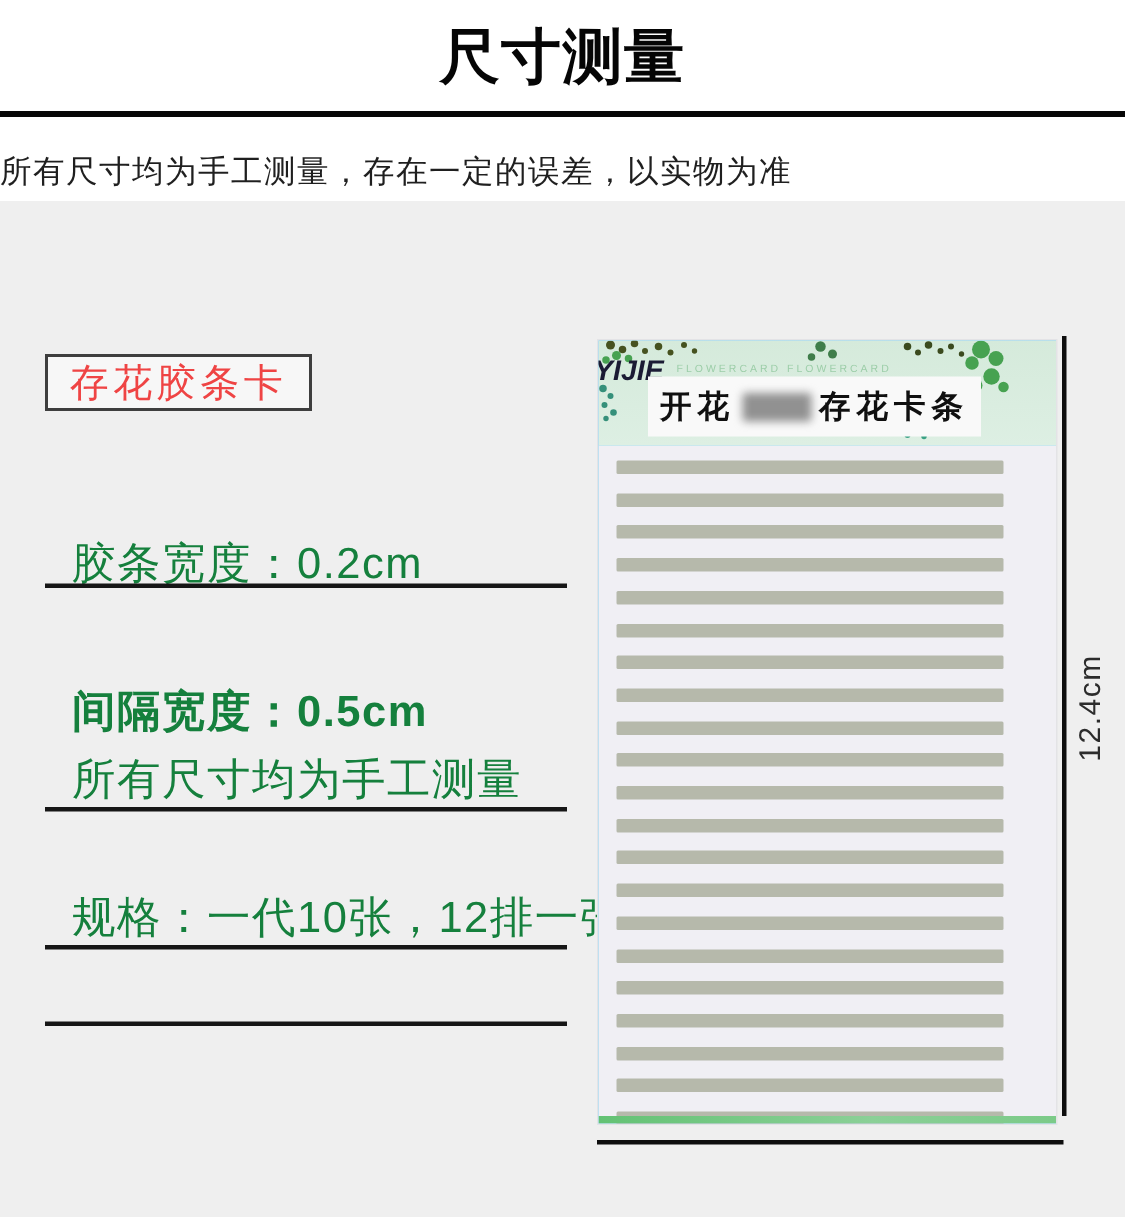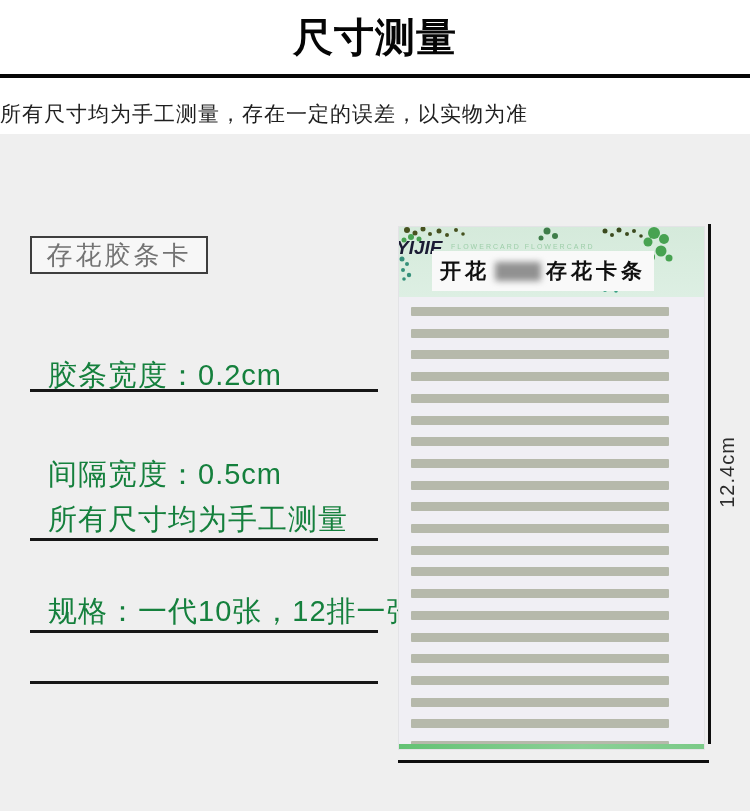--- a/index.html
+++ b/index.html
@@ -24,33 +24,33 @@
   }
   
   .content-bg {
     position:absolute; top:118px; left:0; width:750px; height:693px; background:#efefef;
   }
   
   .label-box {
     position:absolute; left:30px; top:220px; width:178px; height:38px;
     background:#f7f7f7; border:2px solid #3e3e3e;
     display:flex; align-items:center; justify-content:center;
-    font-size:26px; color:#737373; letter-spacing:3px;
+    font-size:26px; color:#ef4444; letter-spacing:3px;
   }
   
   .spec-line {
     position:absolute; left:48px; width:360px;
     font-size:29px; color:#15803d; letter-spacing:1px; white-space:nowrap;
   }
   .spec-underline {
     position:absolute; left:30px; width:348px; height:3px; background:#161616;
   }
   .sl1  { top:340px; }
   .ul1  { top:373px; }
-  .sl2a { top:439px; }
+  .sl2a { top:439px;font-weight:bold; }
   .sl2b { top:484px; }
   .ul2  { top:522px; }
   .sl3a { top:576px; }
   .ul3  { top:614px; }
   .sl3b { top:628px; }
   .ul4  { top:665px; }
   
   .card {
     position:absolute; left:399px; top:211px; width:305px; height:522px;
     background:#7dd3fc; overflow:hidden;

